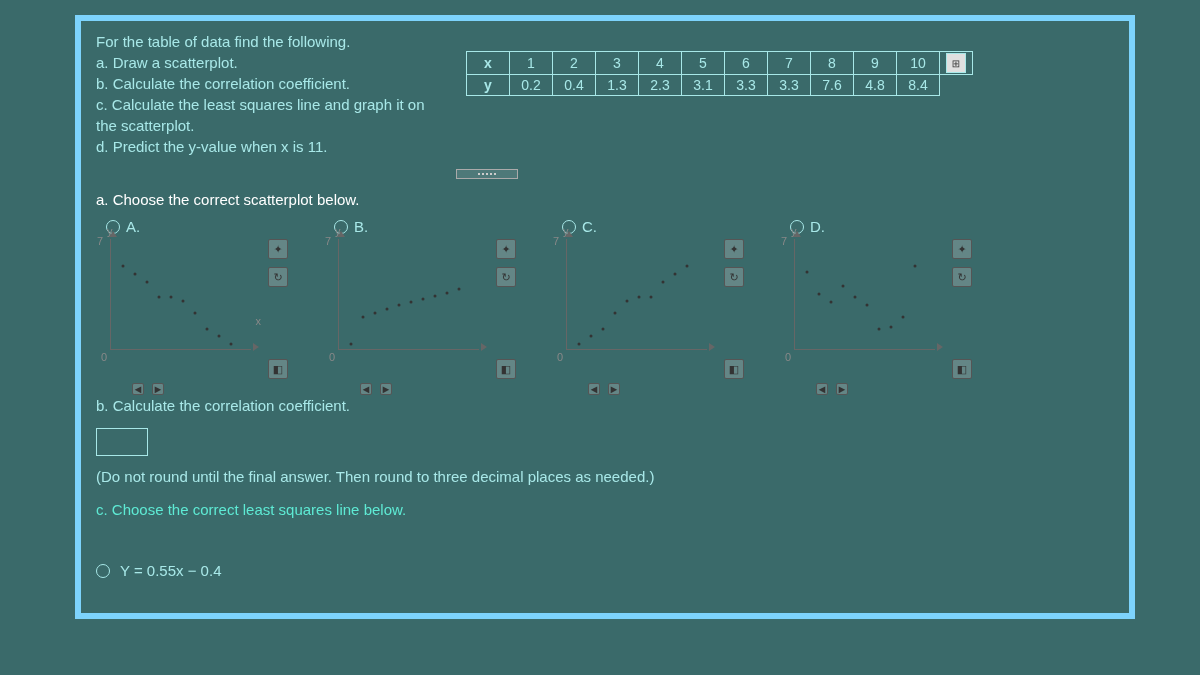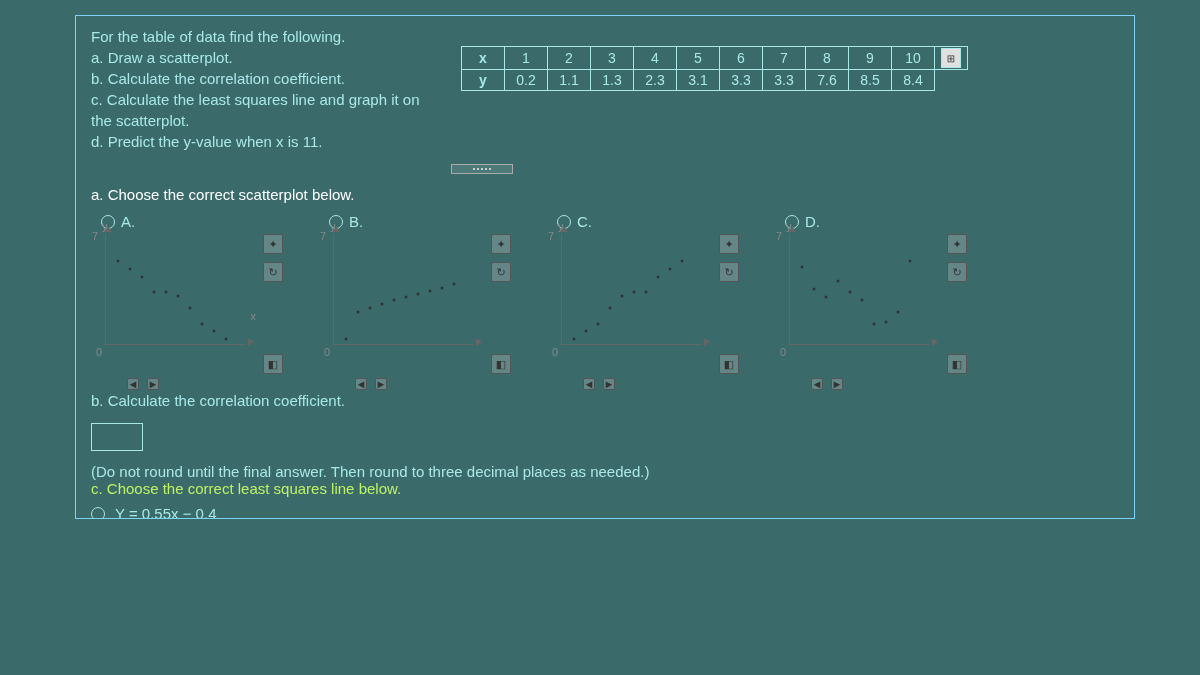--- a/index.html
+++ b/index.html
@@ -11,22 +11,22 @@
   font-family: Arial, sans-serif;
   overflow: hidden;
   position: relative;
   box-sizing: border-box;
 }
 .container {
   position: absolute;
   left: 75px;
   top: 15px;
   width: 1060px;
-  height: 504px;
-  border: 1px solid #7dd3fc;
+  height: 604px;
+  border: 6px solid #7dd3fc;
   background: #3a6a6a;
   overflow-y: scroll;
   padding: 10px 15px 10px 15px;
   box-sizing: border-box;
 }
 .intro-row {
   display: flex;
   gap: 30px;
 }
 .intro-text {
@@ -201,33 +201,35 @@
 .input-box {
   width: 50px;
   height: 26px;
   border: 1px solid #a8e8e8;
   background: transparent;
   margin-bottom: 12px;
 }
 .hint {
   color: #a8e8e8;
   font-size: 15px;
+  margin-bottom: 16px;
 }
 .section-c {
-  color: #bef264;
-  font-size: 15px;
-  margin-bottom: 8px;
+  color: #5eead4;
+  font-size: 15px;
+  margin-bottom: 0;
 }
 .eq-option {
   display: flex;
   align-items: center;
   gap: 10px;
   color: #a8e8e8;
   font-size: 15px;
   margin-bottom: 10px;
+  margin-top: 44px;
 }
 .arrow-right {
   position: absolute;
   bottom: -2px;
   right: -8px;
   width: 0;
   height: 0;
   border-left: 6px solid #666;
   border-top: 4px solid transparent;
   border-bottom: 4px solid transparent;
@@ -276,28 +278,28 @@
           <td>6</td>
           <td>7</td>
           <td>8</td>
           <td>9</td>
           <td>10</td>
           <td style="padding:1px"><span class="row-icon">⊞</span></td>
         </tr>
         <tr>
           <td class="hdr">y</td>
           <td>0.2</td>
-          <td>1.1</td>
+          <td>0.4</td>
           <td>1.3</td>
           <td>2.3</td>
           <td>3.1</td>
           <td>3.3</td>
           <td>3.3</td>
           <td>7.6</td>
-          <td>8.5</td>
+          <td>4.8</td>
           <td>8.4</td>
         </tr>
       </tbody>
         </table>
     </div>
   </div>
 
   <div class="dots-sep">
     <span></span>
       <span></span>

